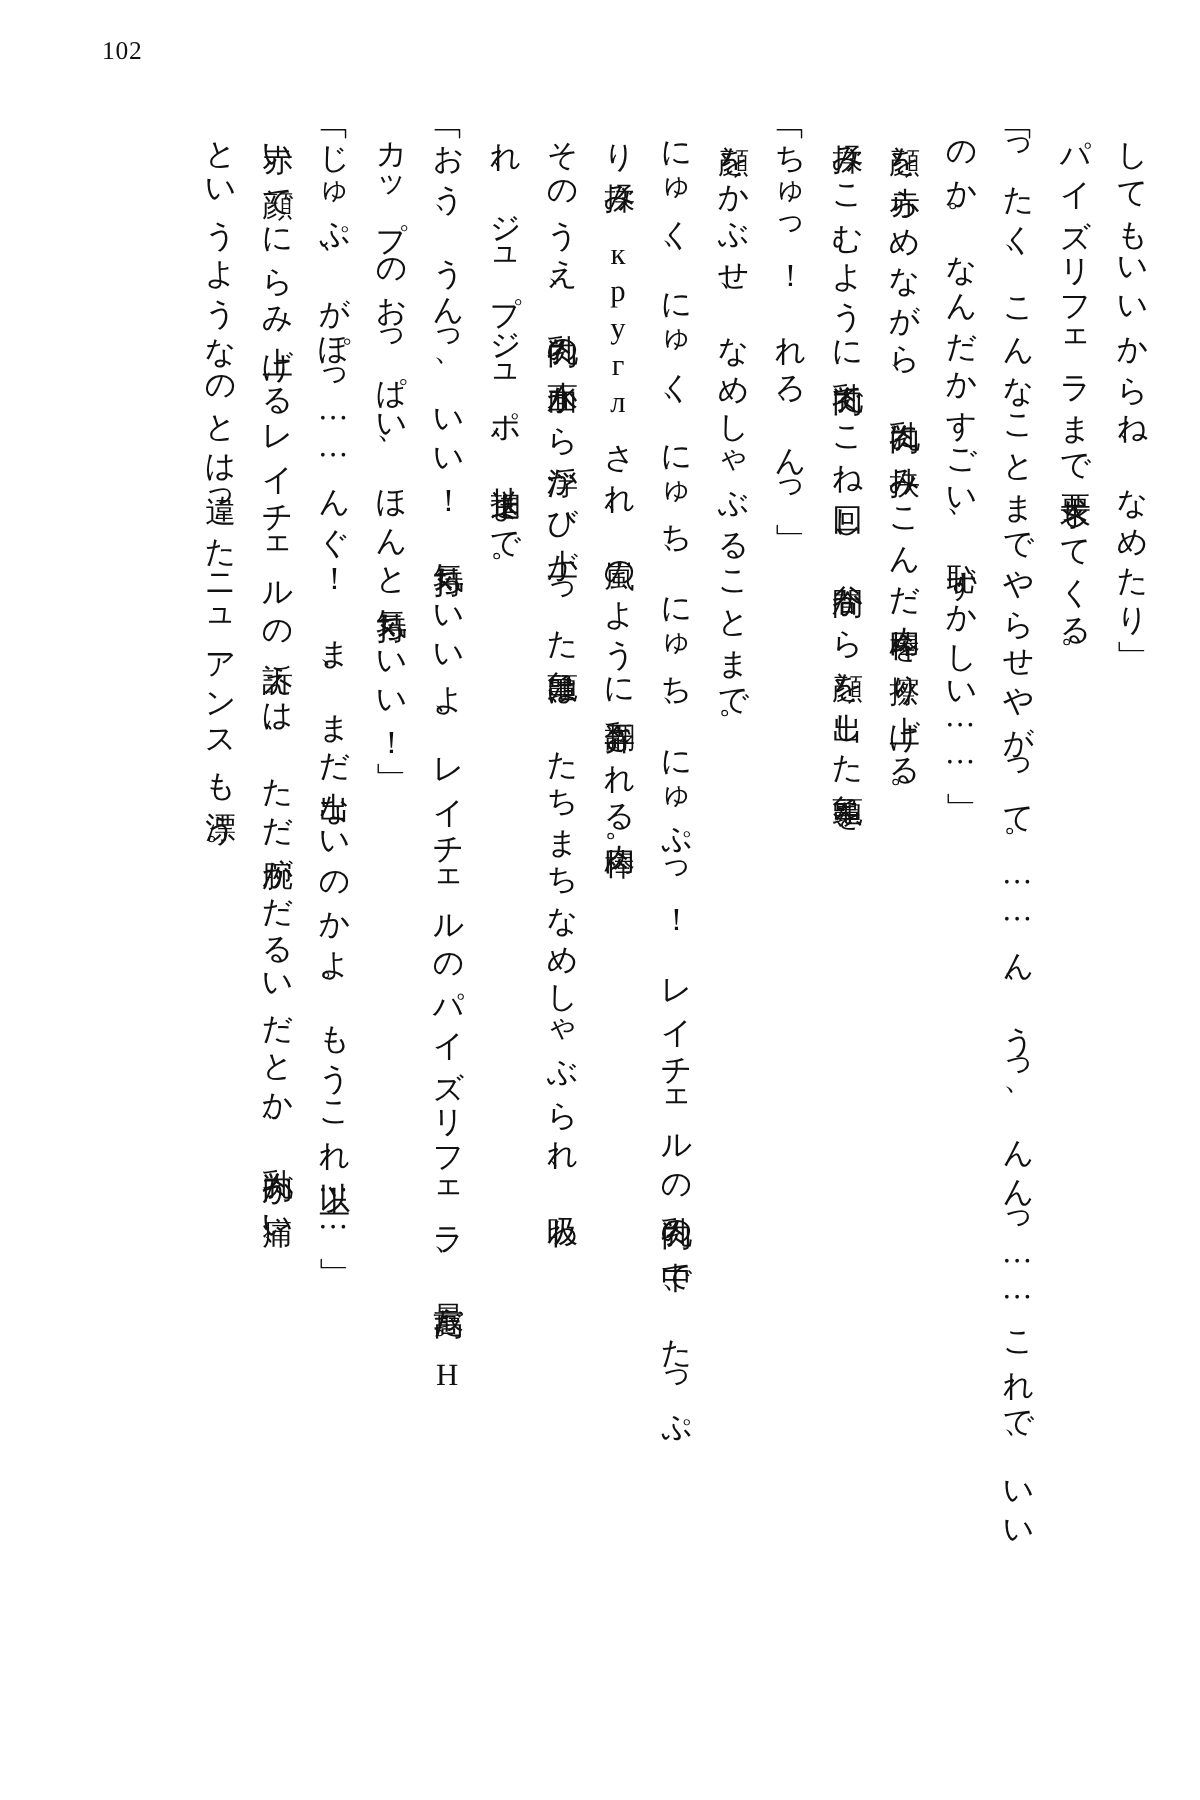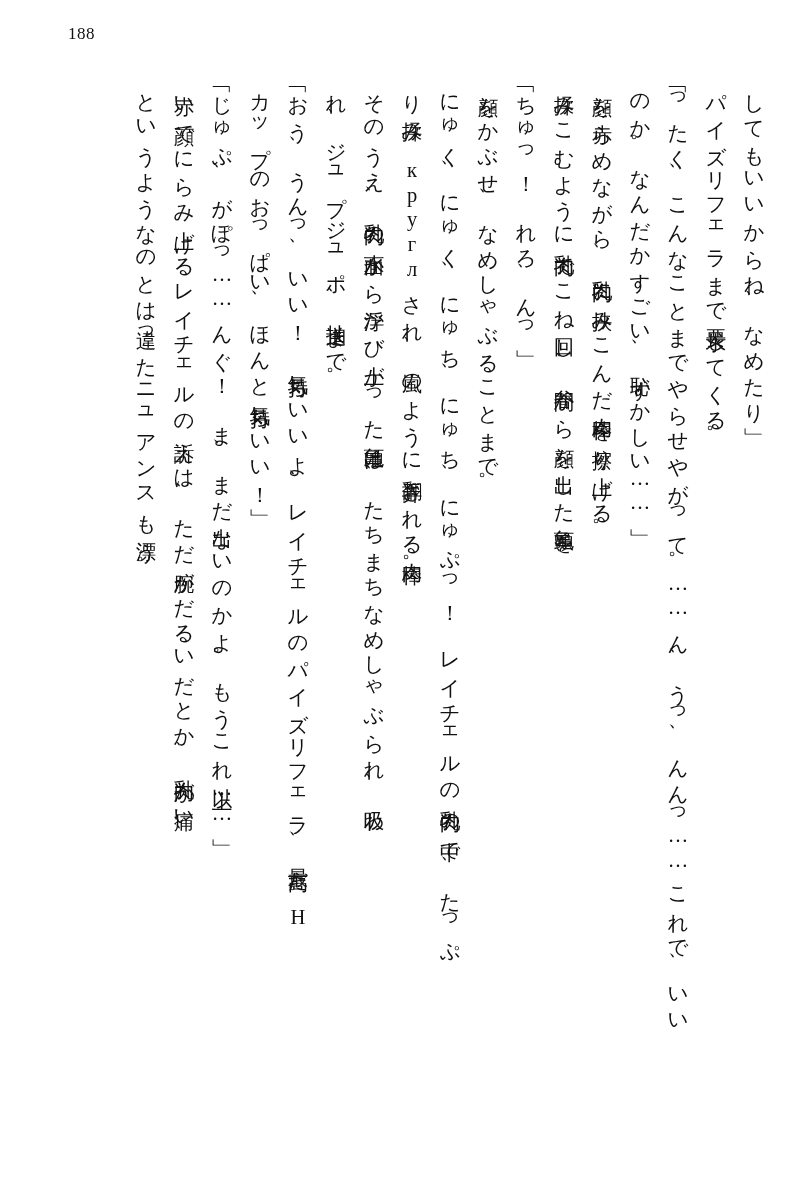--- a/index.html
+++ b/index.html
@@ -58,21 +58,21 @@
     color: #111111;
     font-family: "Liberation Serif", "DejaVu Serif", serif;
     overflow: visible;
   }
 </style>
 </head>
 <body>
 
 <div class="page">
 
-  <div class="page-number">188</div>
+  <div class="page-number">102</div>
 
   <div class="body-text">
     <div class="vline">してもいいからね、なめたり」</div>
     <div class="vline">パイズリフェラまで要求してくる。</div>
     <div class="vline">「ったく、こんなことまでやらせやがって。……ん、うっ、んんっ……これで、いい</div>
     <div class="vline">のか。なんだかすごい、恥ずかしい……」</div>
     <div class="vline">顔を赤らめながら、乳肉に挟みこんだ肉棒を擦り上げる。</div>
     <div class="vline">揉みこむように乳肉でこね回し、谷間から顔を出した亀頭を、</div>
     <div class="vline">「ちゅっ！ れろ、んっ」</div>
     <div class="vline">顔をかぶせ、なめしゃぶることまで。</div>

